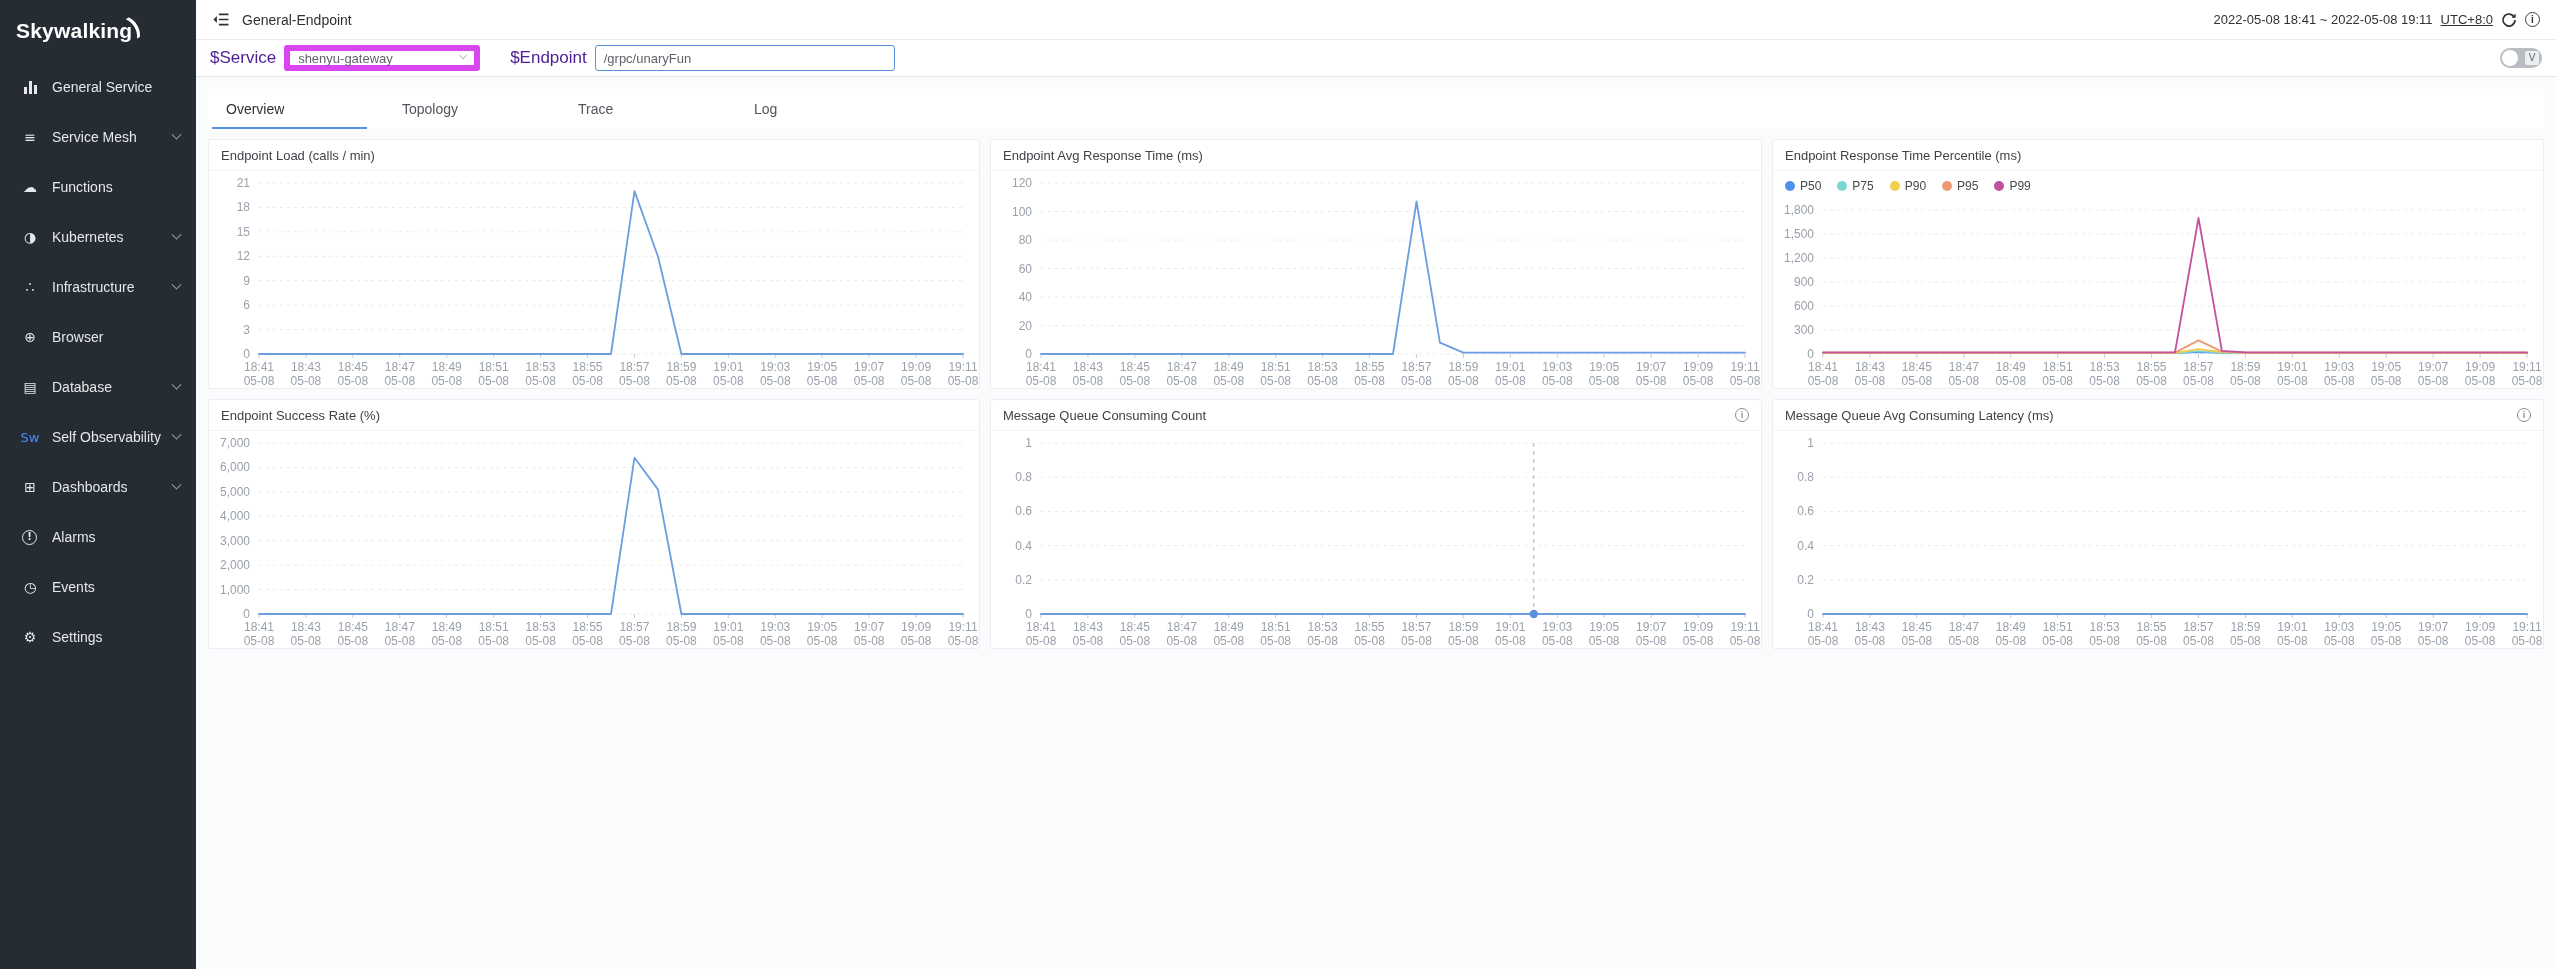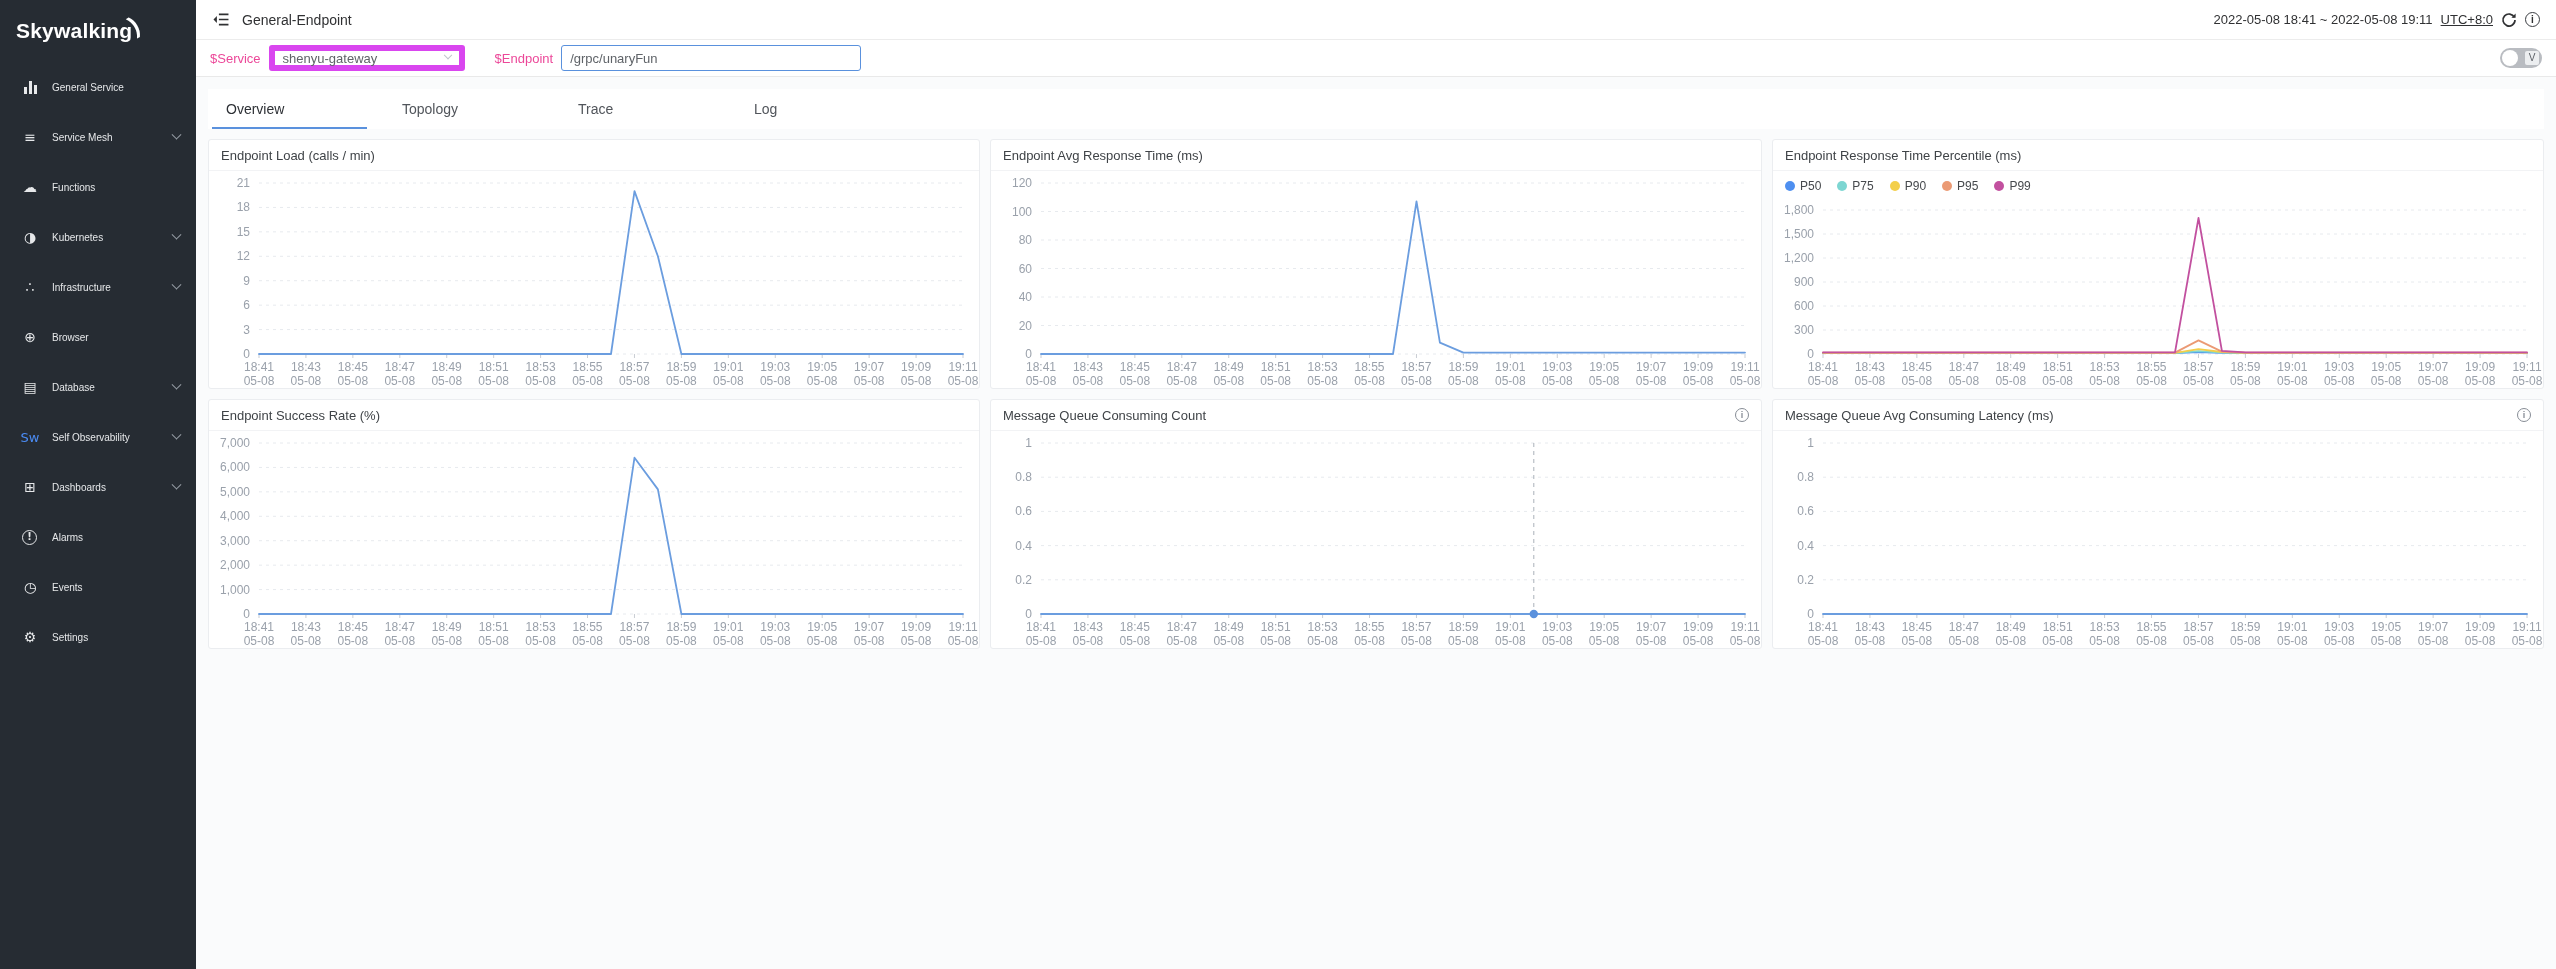--- a/index.html
+++ b/index.html
@@ -11,35 +11,35 @@
   .sidebar { width:196px; height:969px; background:#262c33; flex:0 0 196px; }
   .logo { height:62px; display:flex; align-items:center; padding-left:16px; color:#fff; font-size:21px; font-weight:700; letter-spacing:.2px; }
   .logo .swoosh { display:inline-block; font-weight:700; font-size:24px; transform:rotate(-30deg) translate(1px,-6px); }
   .side-item { height:50px; display:flex; align-items:center; padding:0 16px 0 20px; color:#e6e8ea; cursor:pointer; }
   .s-icon { width:20px; margin-right:12px; font-family:"DejaVu Sans",sans-serif; font-size:14px; text-align:center; color:#e6e8ea; flex:0 0 20px; }
   .s-icon.bars { display:flex; align-items:flex-end; justify-content:center; height:14px; }
   .s-icon.bars i { display:inline-block; width:3px; background:#e6e8ea; margin:0 1px; }
   .s-icon.bars i:nth-child(1){height:7px;} .s-icon.bars i:nth-child(2){height:13px;} .s-icon.bars i:nth-child(3){height:9px;}
   .s-icon.ring { width:15px; height:15px; flex:0 0 15px; margin-left:2px; margin-right:15px; border:1.5px solid #e6e8ea; border-radius:50%; font-size:10px; line-height:12px; text-align:center; font-weight:700; }
   .s-icon.sw { color:#4b8cf5; font-weight:400; font-size:13px; letter-spacing:0; }
-  .s-label { font-size:10px; white-space:nowrap; }
+  .s-label { font-size:14px; white-space:nowrap; }
   .chev { margin-left:auto; width:7px; height:7px; border-right:1.5px solid #9aa1a9; border-bottom:1.5px solid #9aa1a9; transform:rotate(45deg) translate(-2px,-2px); }
 
   
   .content { flex:1; display:flex; flex-direction:column; height:969px; background:#fafbfc;justify-content:space-between; }
   header { height:40px; background:#fff; border-bottom:1px solid #ececec; display:flex; align-items:center; padding:0 16px; }
   .fold { width:18px; height:18px; margin-right:12px; cursor:pointer; display:flex; align-items:center; }
   .page-title { font-size:14px; color:#303133; }
   .hdr-right { margin-left:auto; display:flex; align-items:center; gap:8px; }
   .time-range { font-size:13px; color:#303133; cursor:pointer; }
   .utc { font-size:13px; color:#303133; cursor:pointer;text-decoration:underline; }
   .i-circle { width:15px; height:15px; border:1.4px solid #3a3d42; border-radius:50%; font-size:10px; line-height:13px; text-align:center; font-style:normal; font-weight:700; display:inline-block; cursor:pointer; }
 
   .toolbar { height:37px; background:#fff; border-bottom:1px solid #e9e9e9; display:flex; align-items:center; padding:0 14px; gap:8px; }
-  .tb-label { font-size:13px; color:#ec4899; }
+  .tb-label { font-size:17px; color:#4c1d95; }
   .select { width:196px; height:26px; border:6px solid #d946ef; border-radius:3px; background:#fff; display:flex; align-items:center; padding:0 8px; color:#5f6368; cursor:pointer; }
   .select .caret { margin-left:auto; width:6px; height:6px; border-right:1.4px solid #c0c4cc; border-bottom:1.4px solid #c0c4cc; transform:rotate(45deg) translate(-2px,-2px); }
   .endpoint-input { width:300px; height:26px; border:1px solid #5a91dd; border-radius:3px; padding:0 8px; font-size:13px; color:#5f6368; outline:none; font-family:inherit; background:#fff; }
   .toolbar .gap { width:14px; }
   .toggle { margin-left:auto; width:42px; height:20px; background:#b9bcc1; border-radius:10px; position:relative; cursor:pointer; }
   .toggle .knob { position:absolute; left:2px; top:2px; width:16px; height:16px; background:#fff; border-radius:50%; }
   .toggle .t-label { position:absolute; right:3px; top:3px; width:14px; height:14px; background:#eceef0; border-radius:2px; font-size:10px; line-height:14px; text-align:center; color:#5c6066; }
 
   main { flex:1; padding:12px; overflow:hidden; }
   .tabs-card { background:#fff; height:40px; display:flex; padding-left:4px; margin-bottom:10px; }

